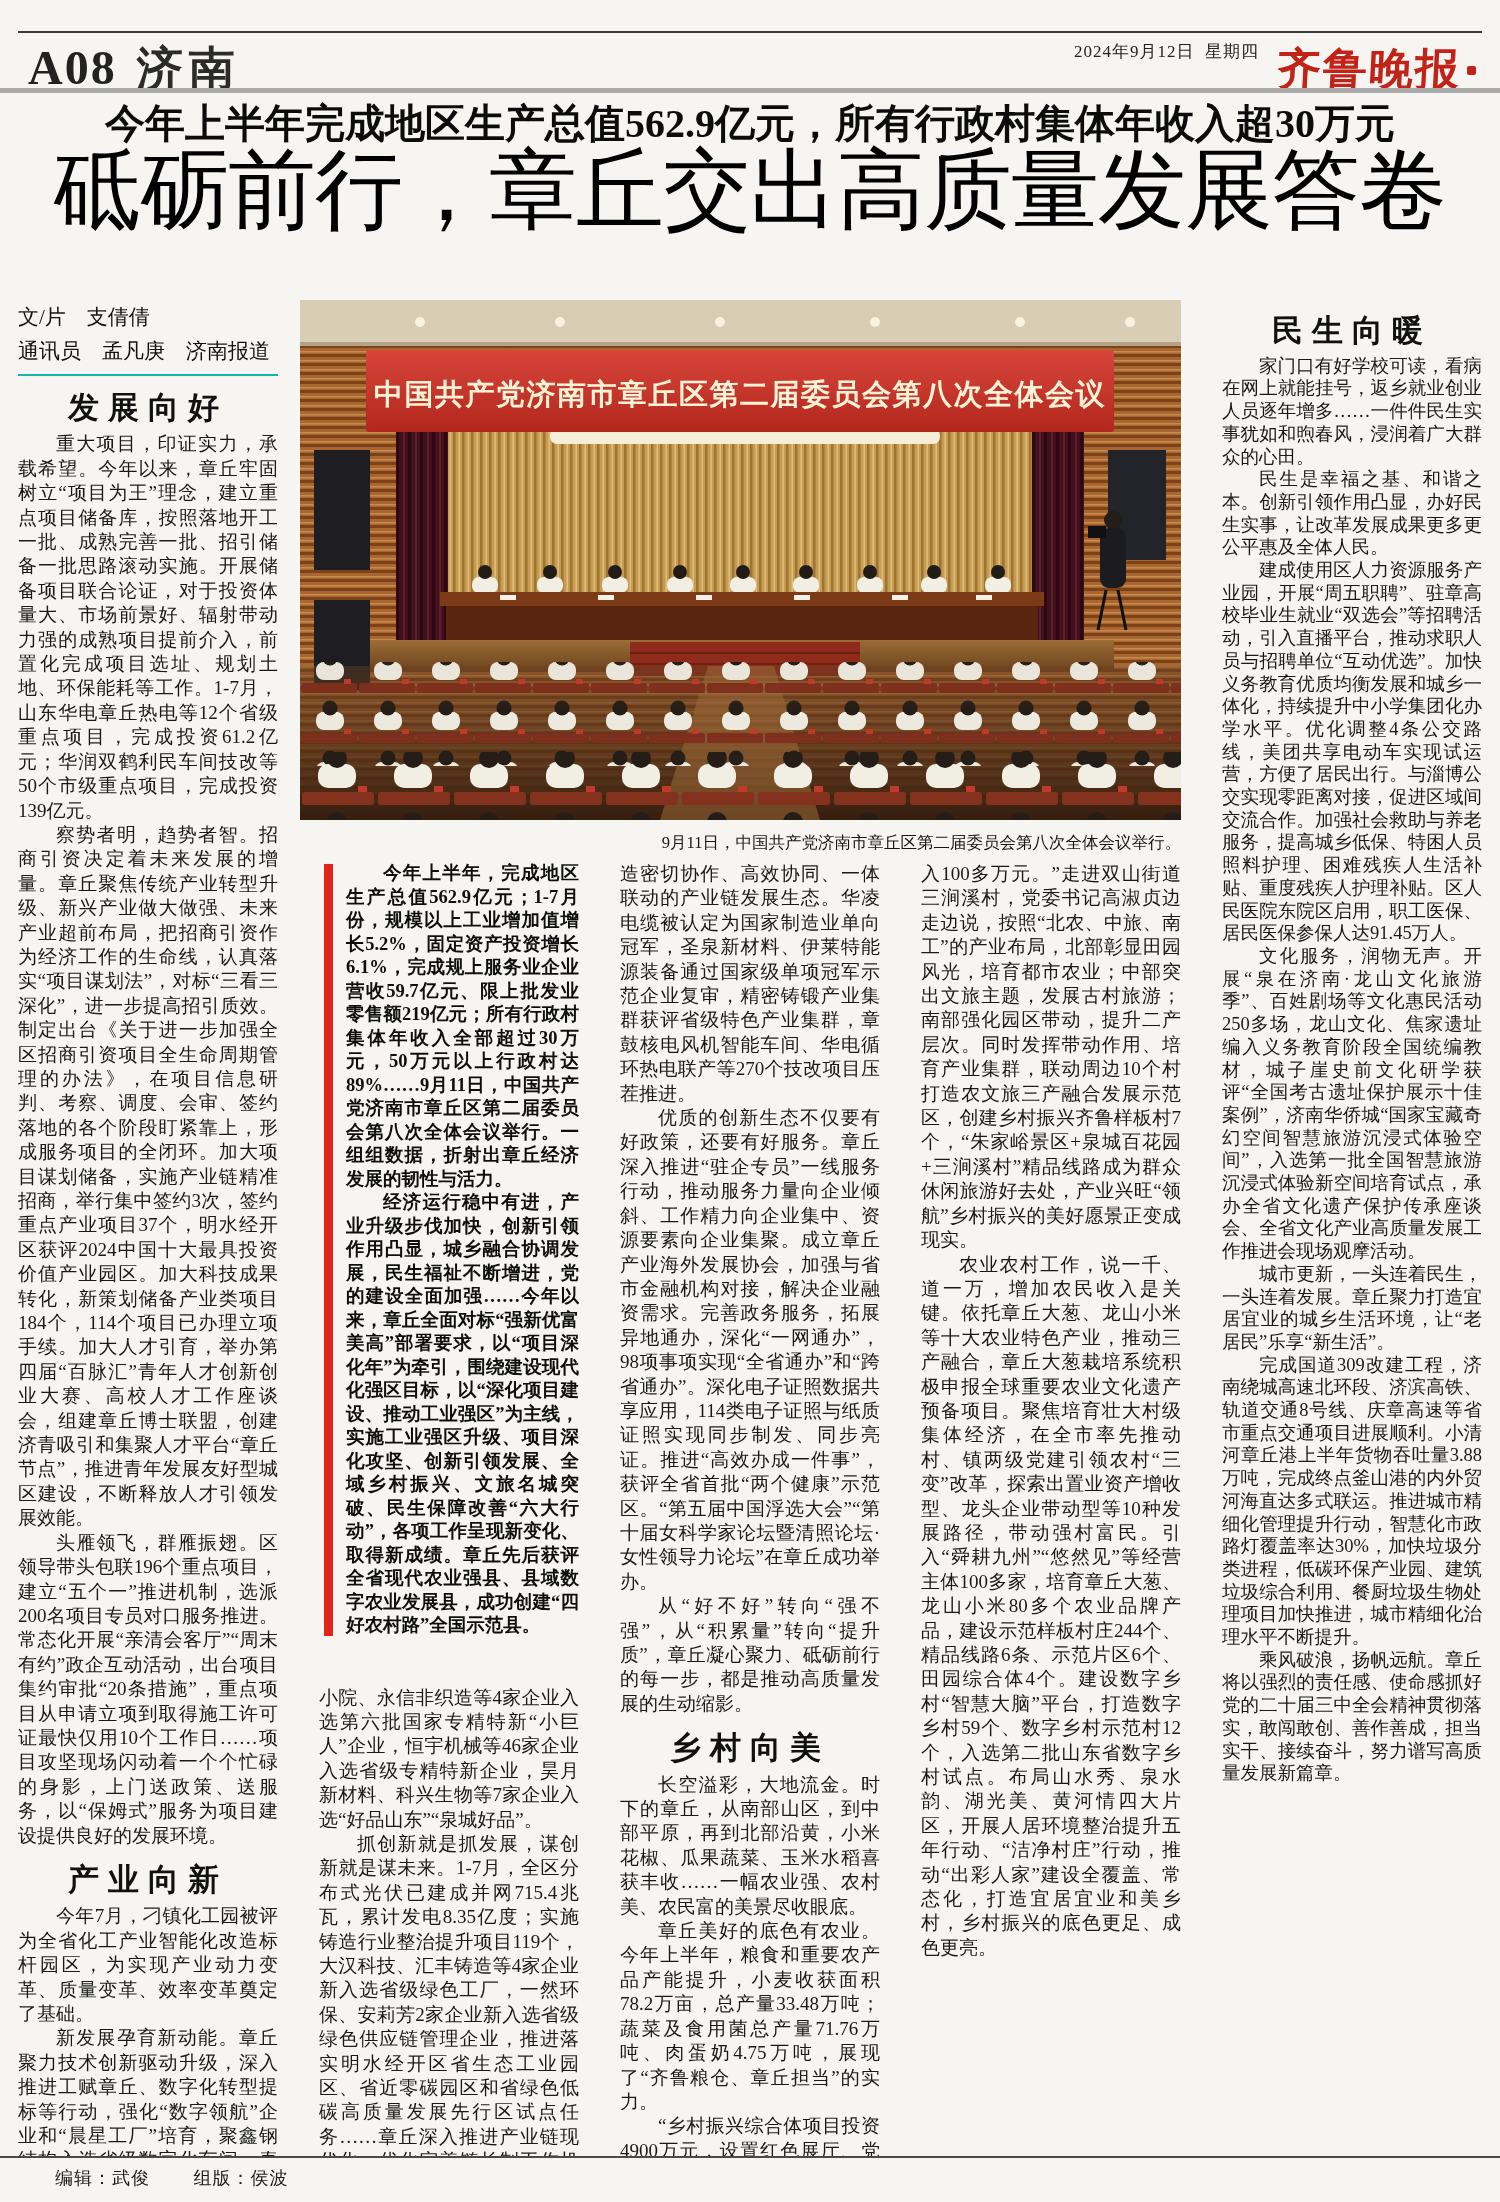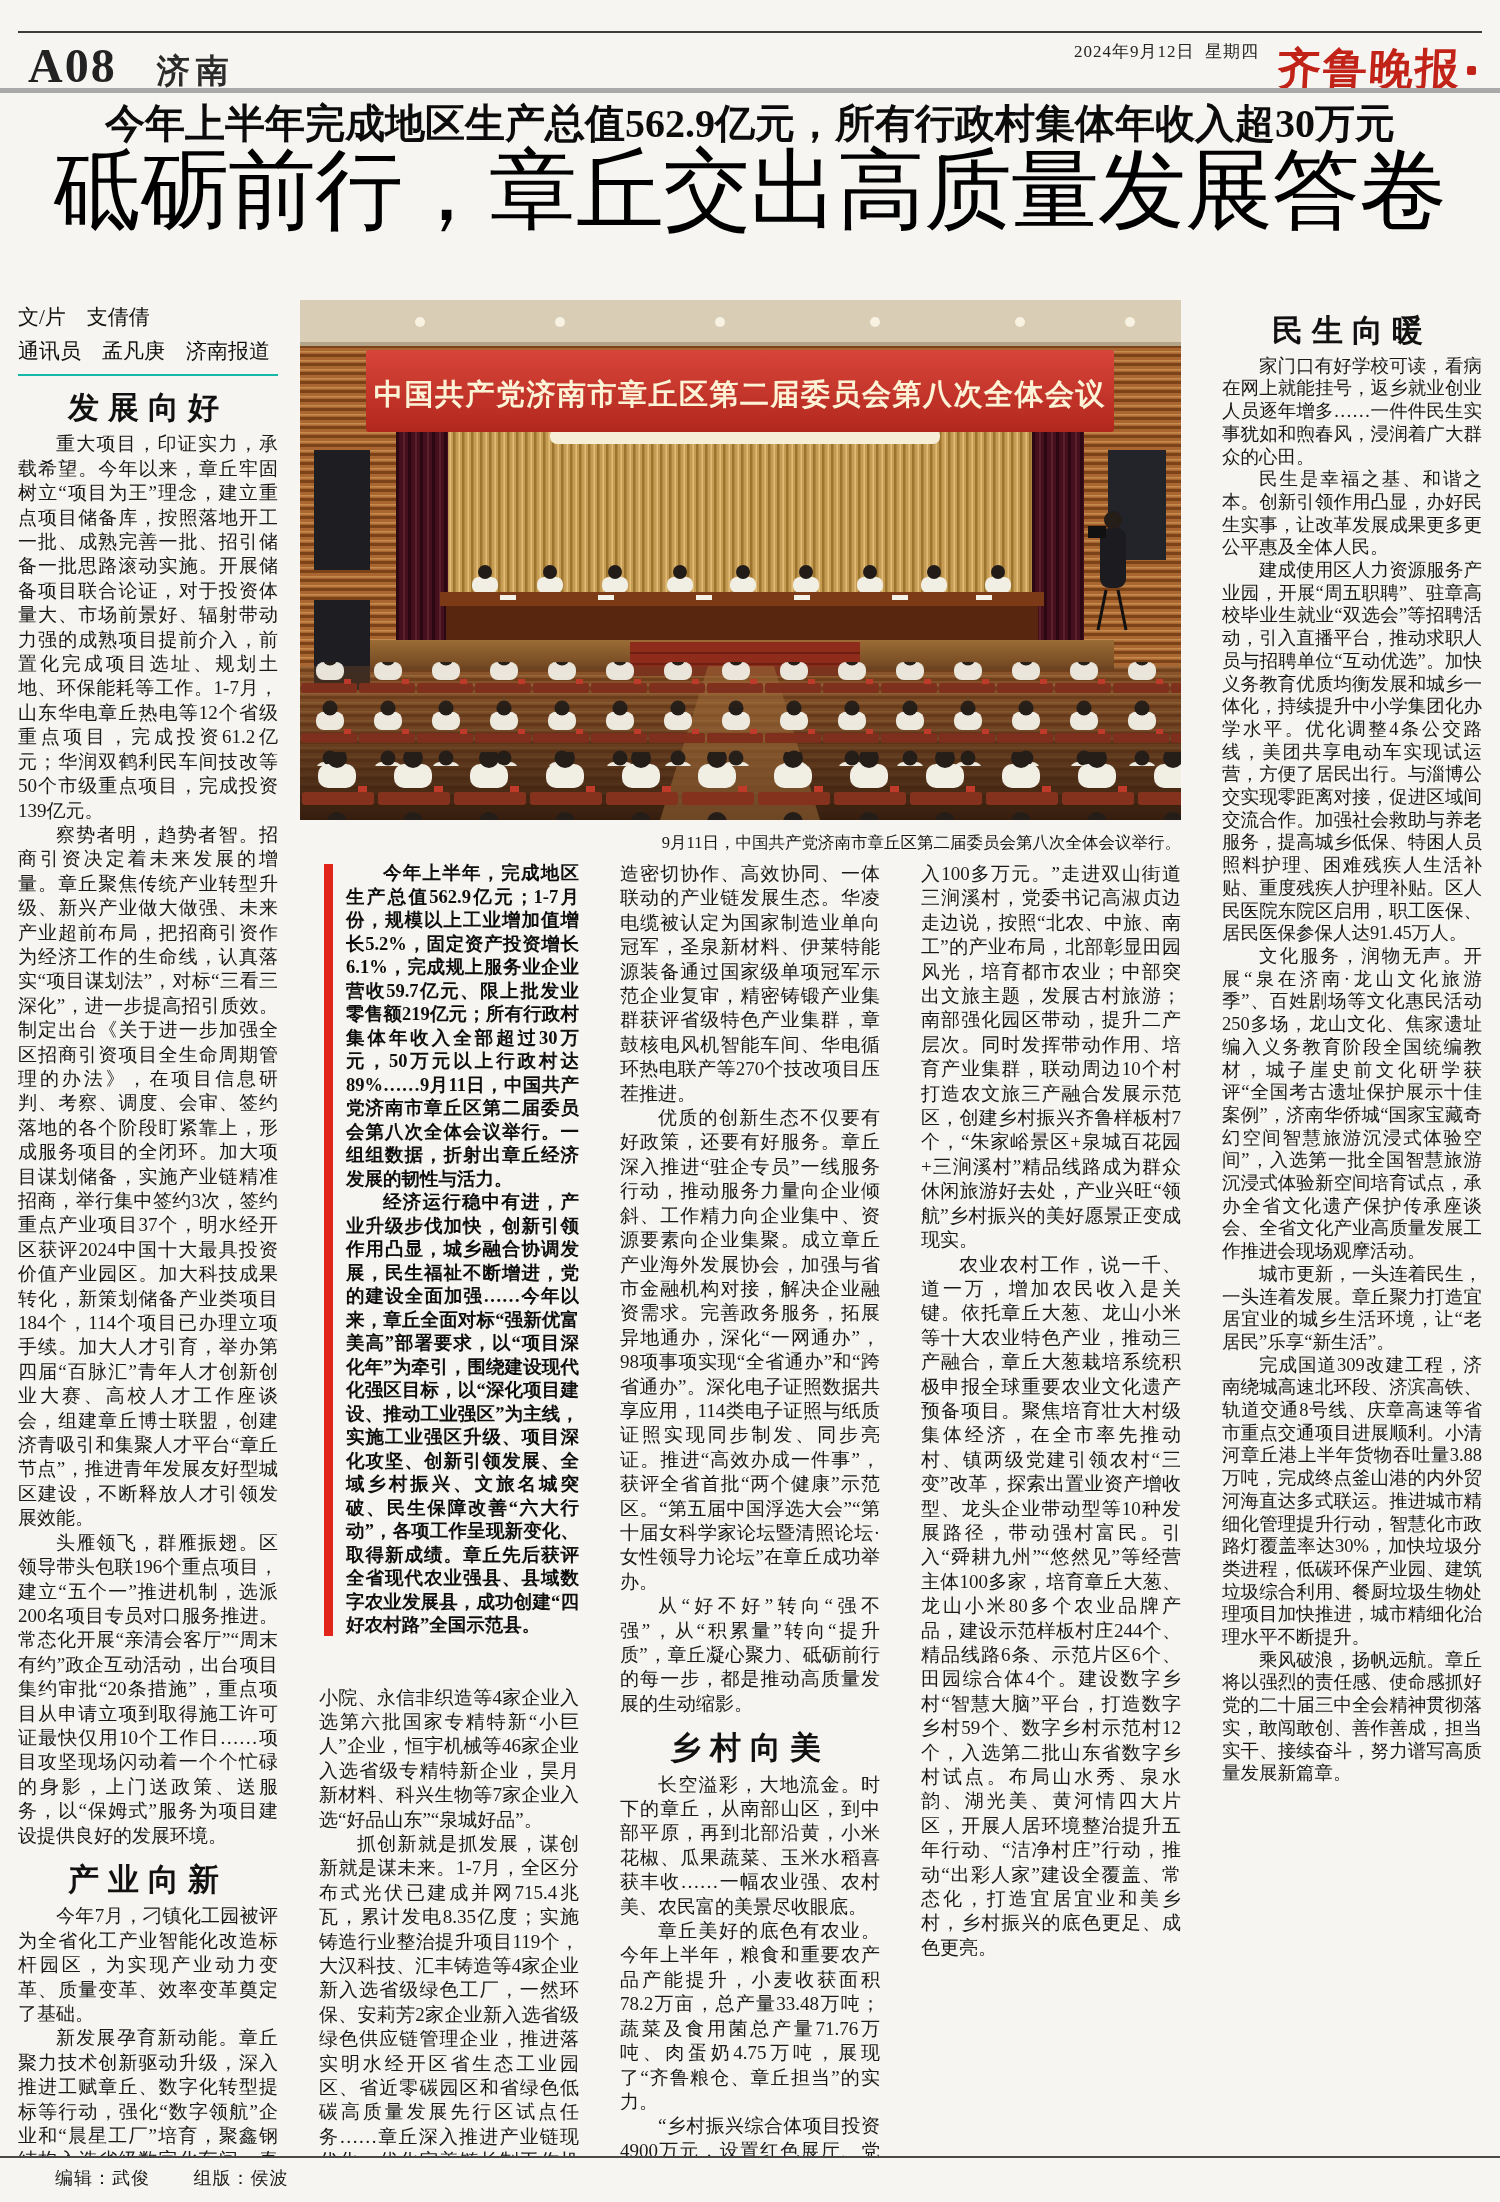--- a/index.html
+++ b/index.html
@@ -1,22 +1,22 @@
 <!DOCTYPE html>
 <html><head>
 <meta charset="utf-8">
 <style>
   html,body{margin:0;padding:0;}
   .page{position:relative;width:1500px;height:2202px;background:#f6f5f1;overflow:hidden;
         font-family:"Liberation Serif","DejaVu Serif",serif;color:#151515;}
   .rule{position:absolute;background:#3c3c3c;}
   
-  .hdr-page{position:absolute;left:28px;top:38px;display:flex;align-items:baseline;gap:20px;}
+  .hdr-page{position:absolute;left:28px;top:38px;display:flex;align-items:baseline;}
   .hdr-page .pno{font-size:48px;font-weight:bold;color:#222;letter-spacing:2px;}
-  .hdr-page .sec{font-size:33px;font-weight:600;color:#2b2b2b;margin-left:20px;letter-spacing:6px;}
+  .hdr-page .sec{font-size:46px;font-weight:600;color:#2b2b2b;margin-left:20px;letter-spacing:6px;}
   .hdr-right{position:absolute;right:24px;top:40px;display:flex;align-items:flex-start;}
   .hdr-date{font-size:17px;color:#222;margin-right:18px;letter-spacing:1px;}
   .masthead{font-size:44px;font-weight:bold;color:#c22318;letter-spacing:2px;
             transform:skewX(-3deg);font-family:"Liberation Serif",serif;}
   .seal{width:9px;height:9px;background:#c22318;border-radius:2px;margin:26px 0 0 6px;}
   .hdr-rule-bot{position:absolute;left:0;right:0;top:88px;height:5px;background:#a9a9a9;}
   
   .kicker{position:absolute;left:0;right:0;top:96px;text-align:center;font-size:40px;
           font-weight:bold;color:#0c0c0c;letter-spacing:0px;}
   .main-title{position:absolute;left:0;right:0;top:138px;text-align:center;font-size:88px;

